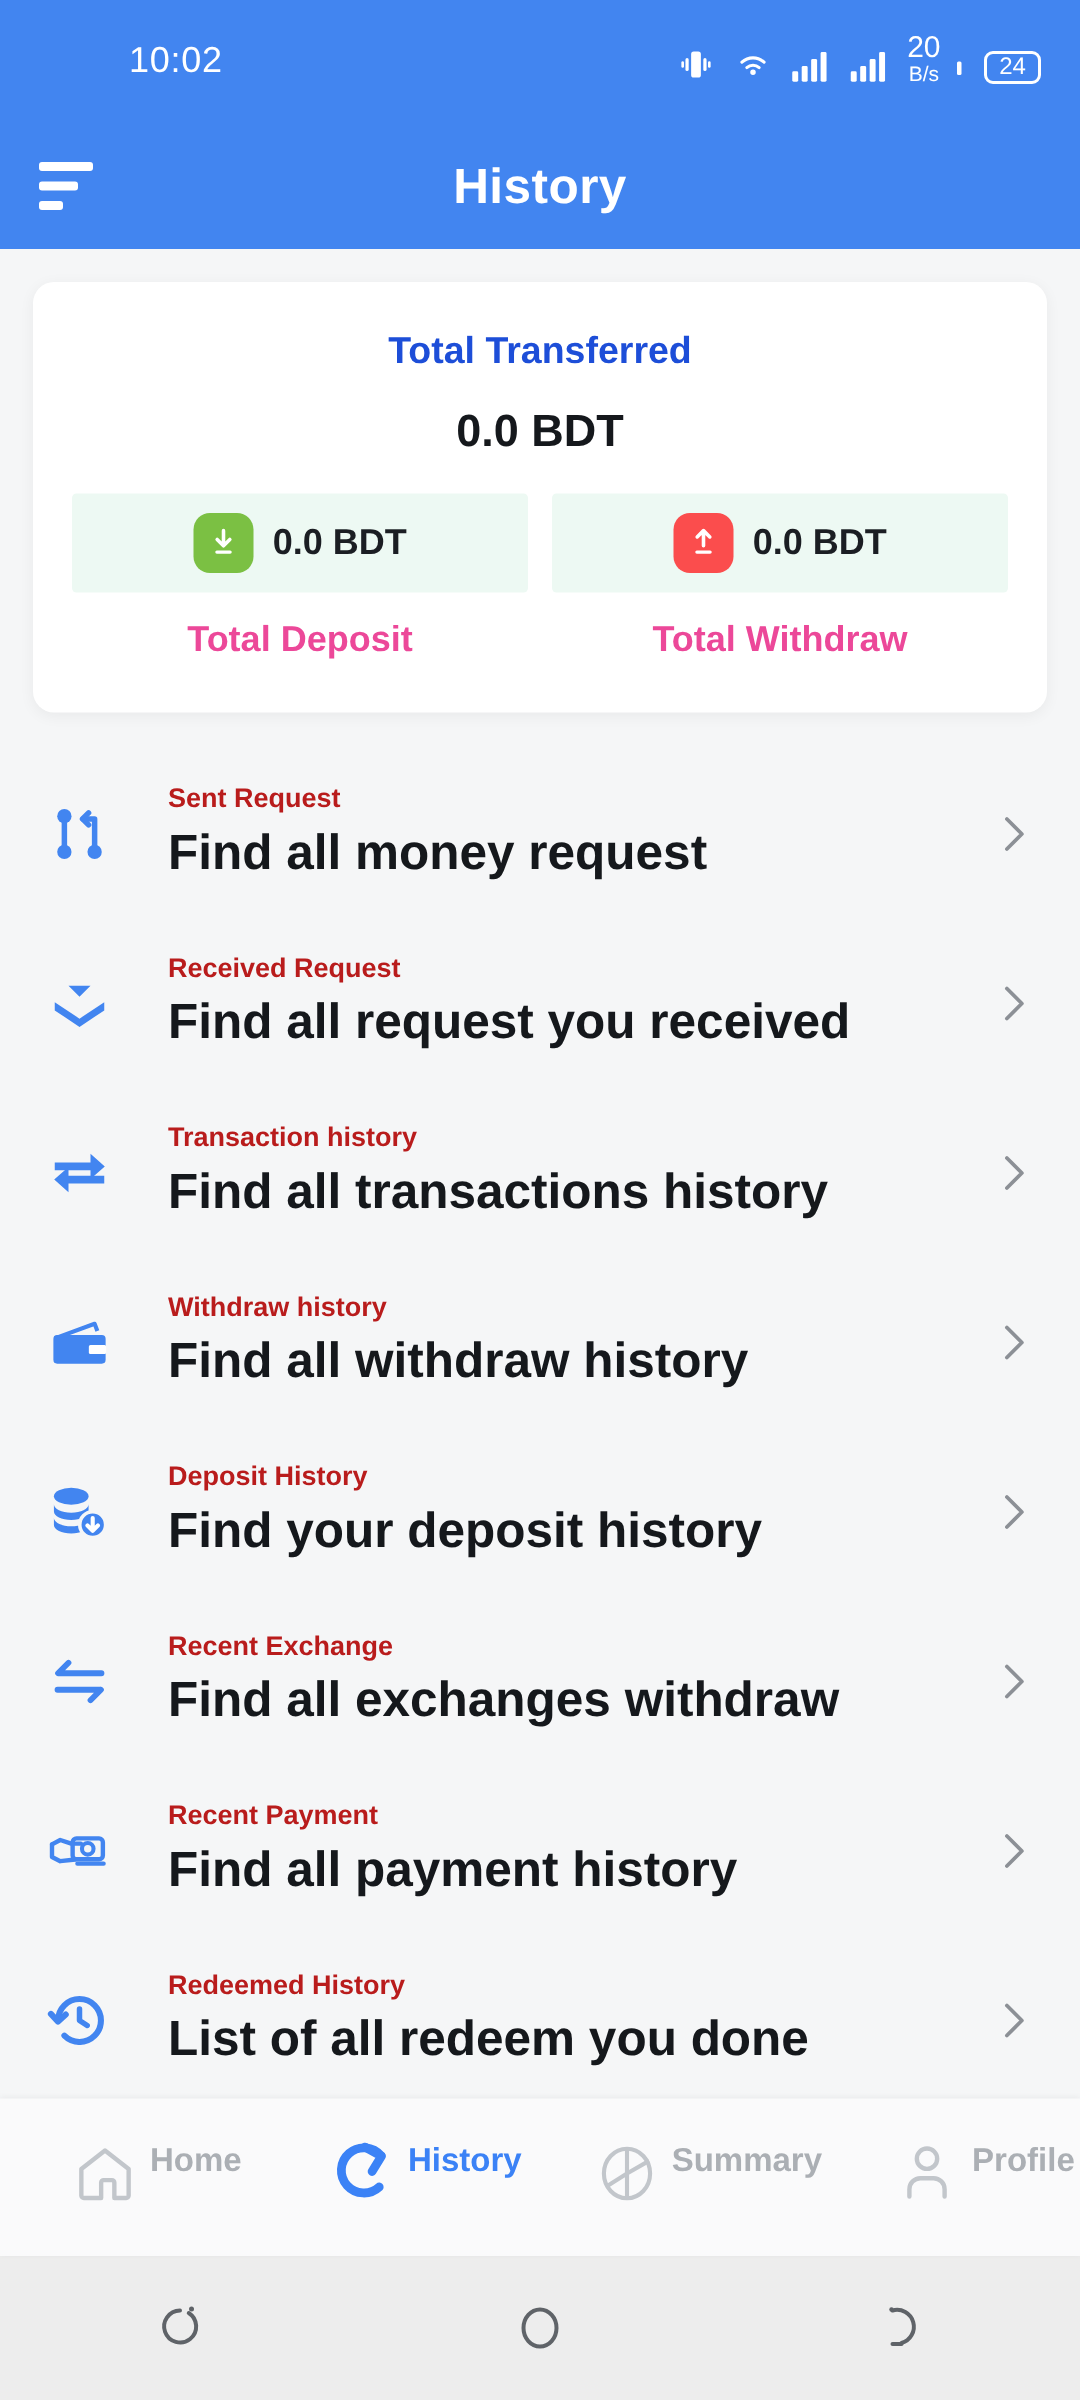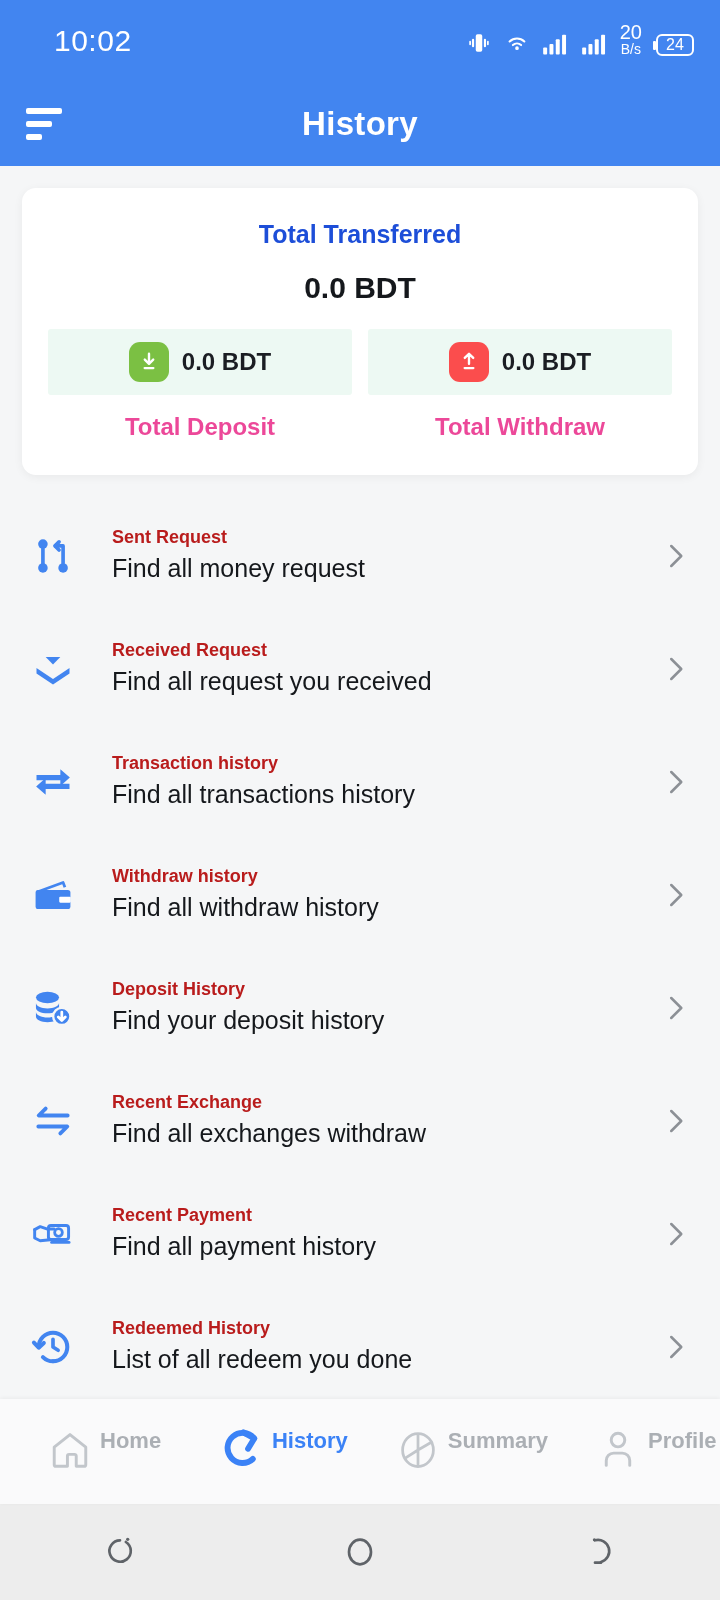--- a/index.html
+++ b/index.html
@@ -10,31 +10,31 @@
     overflow:hidden;
   }
   .screen { position:relative; width:720px; height:1600px; display:flex; flex-direction:column; }
 
   
   .statusbar {
     height:82px; background:#4285F0; color:#fff;
     display:flex; align-items:center; justify-content:space-between;
     padding:0 26px 0 0; flex:0 0 auto;
   }
-  .sb-time { font-size:30px; letter-spacing:.5px; margin-left:54px; font-weight:400; }
+  .sb-time { font-size:24px; letter-spacing:.5px; margin-left:86px; font-weight:400; }
   .sb-right { display:flex; align-items:flex-end; gap:11px; padding-bottom:4px; }
   .sb-icon { display:flex; align-items:flex-end; }
   .net-speed { display:flex; flex-direction:column; align-items:center; line-height:1; font-size:15px; }
   .net-speed .v { font-size:20px; }
   .net-speed .u { font-size:14px; }
   .battery {
     border:2px solid #fff; border-radius:6px; padding:1px 4px;
     font-size:16px; line-height:1; min-width:38px; text-align:center;
   }
-  .batt-wrap { display:flex; align-items:center; gap:0; }
+  .batt-wrap { display:flex; align-items:center; gap:15px; }
   .batt-nub { width:3px; height:9px; background:#fff; border-radius:1px; }
 
   
   .appbar {
     height:84px; background:#4285F0; color:#fff;
     display:flex; align-items:center; position:relative; flex:0 0 auto;
   }
   .menu-btn { position:absolute; left:26px; display:flex; flex-direction:column; gap:7px; cursor:pointer; }
   .menu-btn i { display:block; height:6px; background:#fff; border-radius:2px; }
   .menu-btn i:nth-child(1) { width:36px; }
@@ -64,21 +64,21 @@
 
   
   .list { flex:1 1 auto; overflow:hidden; padding-top:24px; }
   .row {
     display:flex; align-items:center; height:113px;
     padding:0 30px 0 22px; cursor:pointer;
   }
   .row-icon { width:62px; display:flex; align-items:center; justify-content:center; flex:0 0 62px; }
   .row-text { flex:1; padding-left:28px; }
   .row-title { font-size:18px; color:#b91c1c; line-height:1.28;font-weight:bold; }
-  .row-sub { font-size:25px; font-weight:normal; color:#15181C; line-height:1.3; margin-top:3px; }
+  .row-sub { font-size:33px; font-weight:bold; color:#15181C; line-height:1.3; margin-top:3px; }
   .chev { width:30px; height:30px; flex:0 0 auto; }
 
   
   .bottomnav {
     height:105px; background:#FAFAFB; display:flex; align-items:center;
     flex:0 0 auto; box-shadow:0 -1px 4px rgba(0,0,0,.05); z-index:5;
   }
   .nav-item { flex:1; display:flex; flex-direction:row; align-items:flex-start; gap:6px; cursor:pointer;margin-left:46px; }
   .nav-label { font-size:22px; color:#ABAFB4; font-weight:bold; }
   .nav-item.active .nav-label { color:#3B82F6; }

